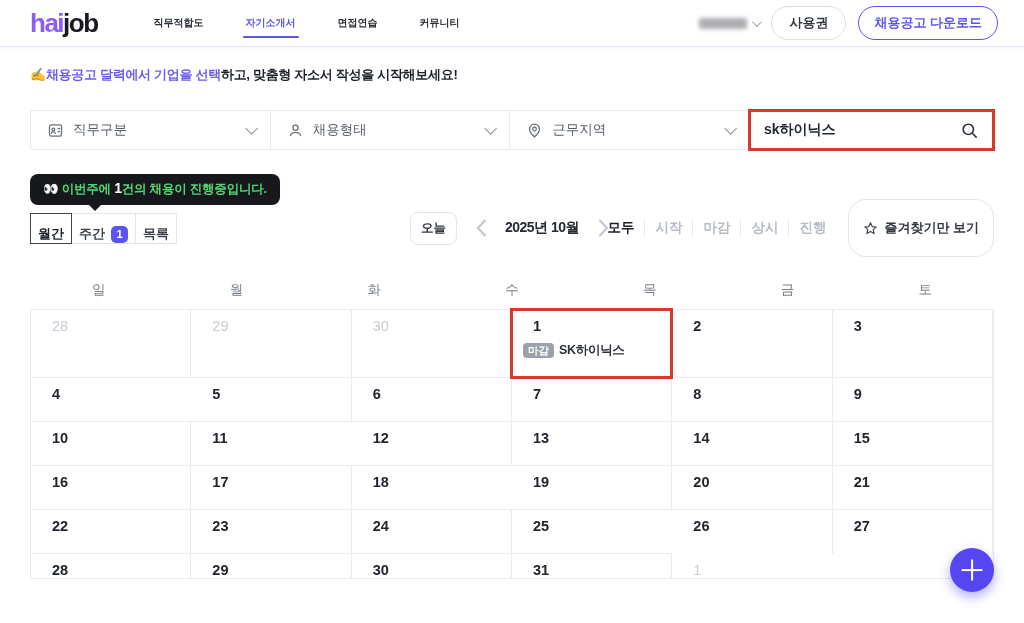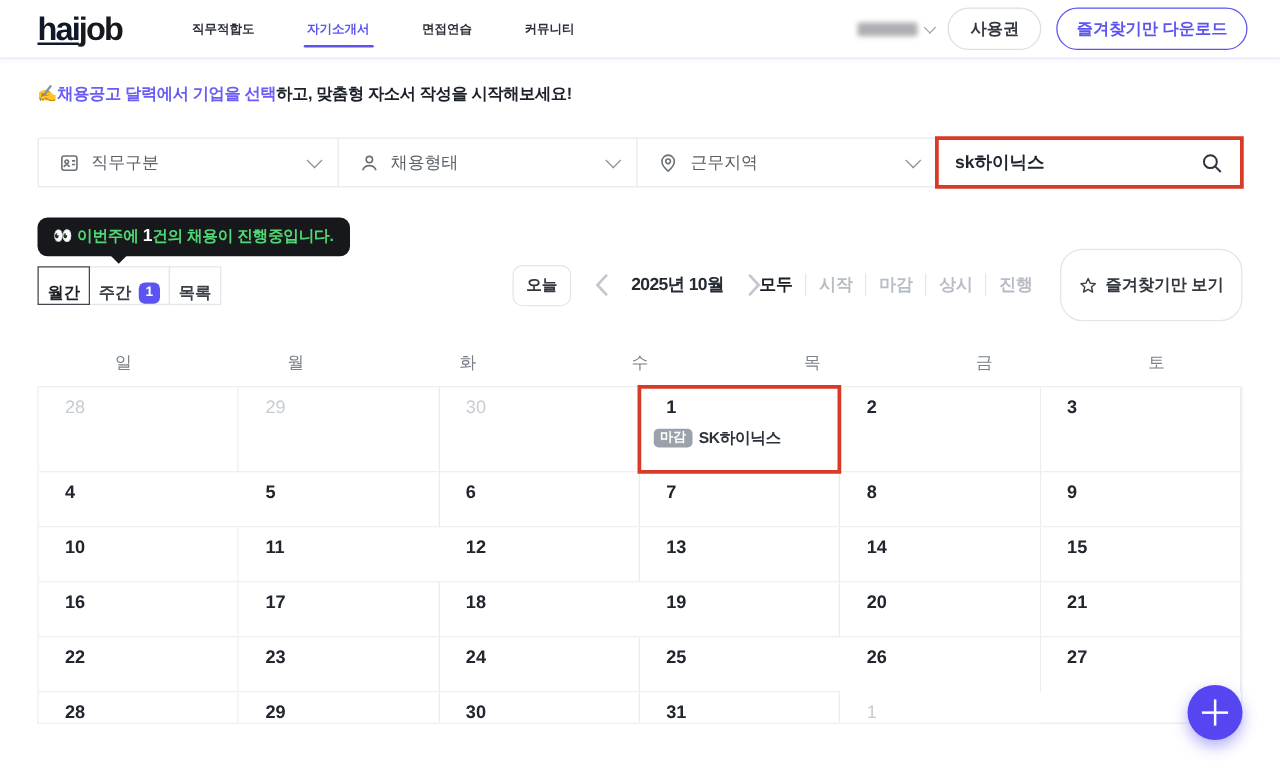--- a/index.html
+++ b/index.html
@@ -10,21 +10,21 @@
     position:relative; overflow:hidden;
   }
   
   .topnav {
     height:46px; display:flex; align-items:center;
     padding:0 26px 0 30px; background:#fff;
     box-shadow:0 1px 0 #e9e6fc, 0 2px 5px rgba(120,110,250,.10);
     position:relative; z-index:5;
   }
   .logo { font-size:26px; font-weight:800; letter-spacing:-1.5px; cursor:pointer; }
-  .logo .p1 { color:#0f172a;text-decoration:underline; }
+  .logo .p1 { color:#8b5cf6; }
   .logo .p2 { color:#17191e; }
   .nav-menu { display:flex; gap:42px; margin-left:56px; }
   .nav-item { font-size:10px; font-weight:700; color:#2c313a; cursor:pointer; position:relative; padding:14px 0; }
   .nav-item.active { color:#5b53f2; }
   .nav-item.active::after {
     content:""; position:absolute; left:-3px; right:-3px; bottom:6px;
     height:2px; background:#5b53f2; border-radius:2px;
   }
   .nav-right { margin-left:auto; display:flex; align-items:center; gap:12px; }
   .user-chip { display:flex; align-items:center; gap:5px; cursor:pointer; }
@@ -135,21 +135,21 @@
     <div class="nav-item active">자기소개서</div>
     <div class="nav-item">면접연습</div>
     <div class="nav-item">커뮤니티</div>
   </nav>
   <div class="nav-right">
     <div class="user-chip">
       <span class="user-redacted"></span>
       <span class="chev-dn"></span>
     </div>
     <button class="pill-btn">사용권</button>
-    <button class="pill-btn accent">즐겨찾기만 다운로드</button>
+    <button class="pill-btn accent">채용공고 다운로드</button>
   </div>
 </header>
 
 <div class="main">
 
   <h1 class="headline"><span>✍️</span><span class="hl">채용공고 달력에서 기업을 선택</span><span>하고, 맞춤형 자소서 작성을 시작해보세요!</span></h1>
 
   <div class="filterbar">
     <div class="f-drop">
       <svg class="f-ic" viewBox="0 0 24 24" fill="none" stroke="#6a7077" stroke-width="1.8">

